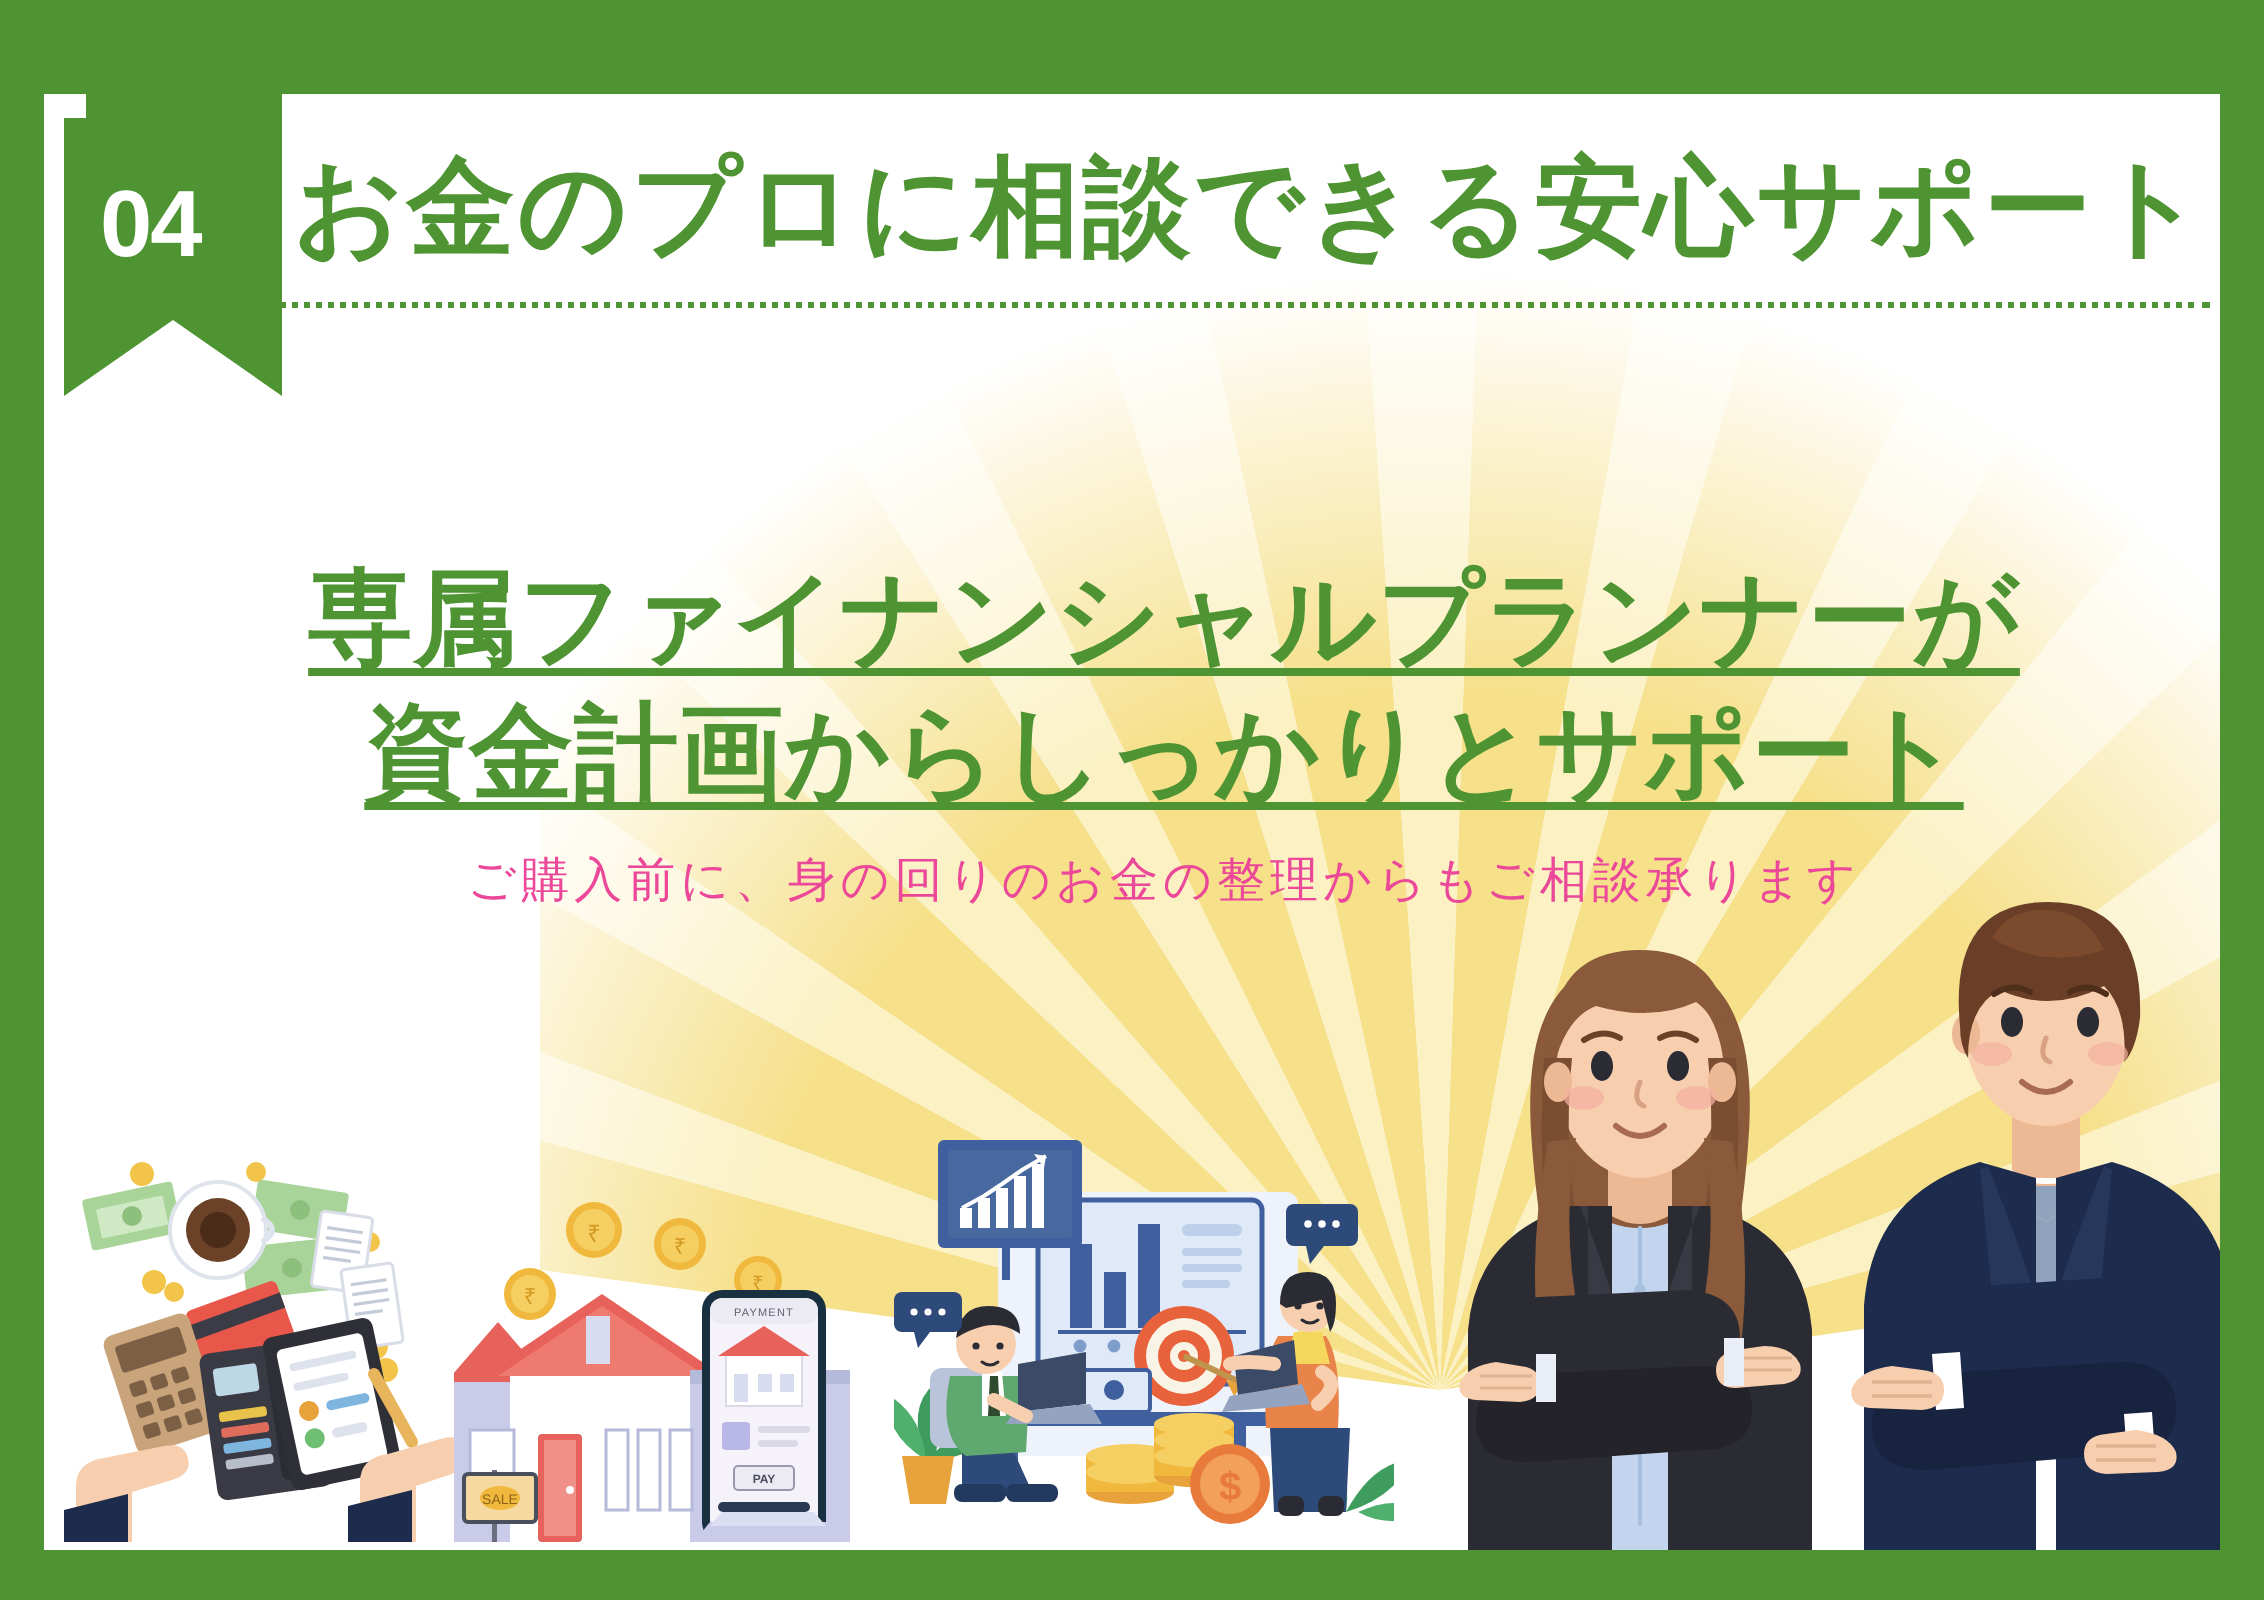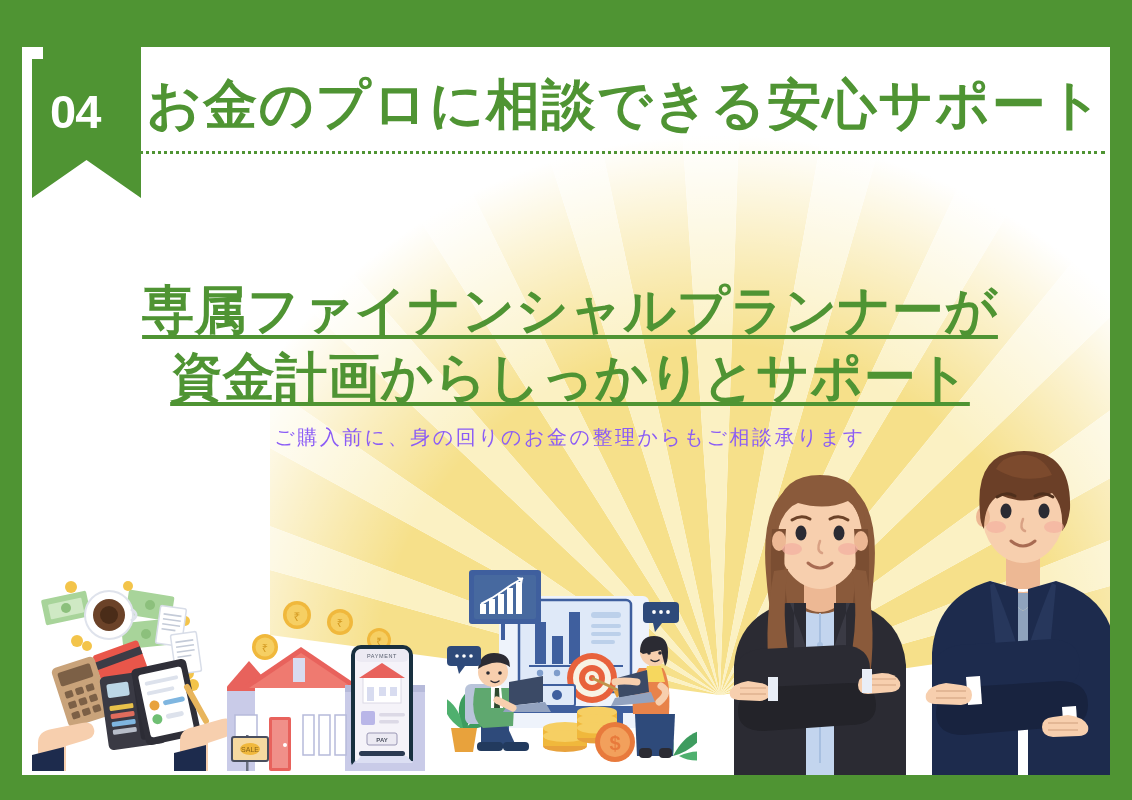--- a/index.html
+++ b/index.html
@@ -100,43 +100,43 @@
     right: -60px;
     bottom: -170px;
     width: 900px;
     height: 900px;
     pointer-events: none;
   }
 
   
   .headline {
     position: absolute;
-    left: 4px;
+    left: 16px;
     top: 230px;
     width: 100%;
     text-align: center;
     z-index: 3;
   }
   .headline-line {
     display: block;
     color: #4f9433;
     font-size: 52px;
     font-weight: bold;
     line-height: 1.28;
     letter-spacing: 0.5px;
     text-decoration: underline;
     text-decoration-thickness: 4px;
     text-underline-offset: 7px;
     white-space: nowrap;
   }
   .headline-sub {
     display: block;
     margin-top: 14px;
-    color: #8b5cf6;
-    font-size: 20px;
+    color: #ec4899;
+    font-size: 24px;
     font-weight: normal;
     letter-spacing: 2.5px;
     white-space: nowrap;
   }
 
   
   .illustrations {
     position: absolute;
     left: 0;
     right: 0;

